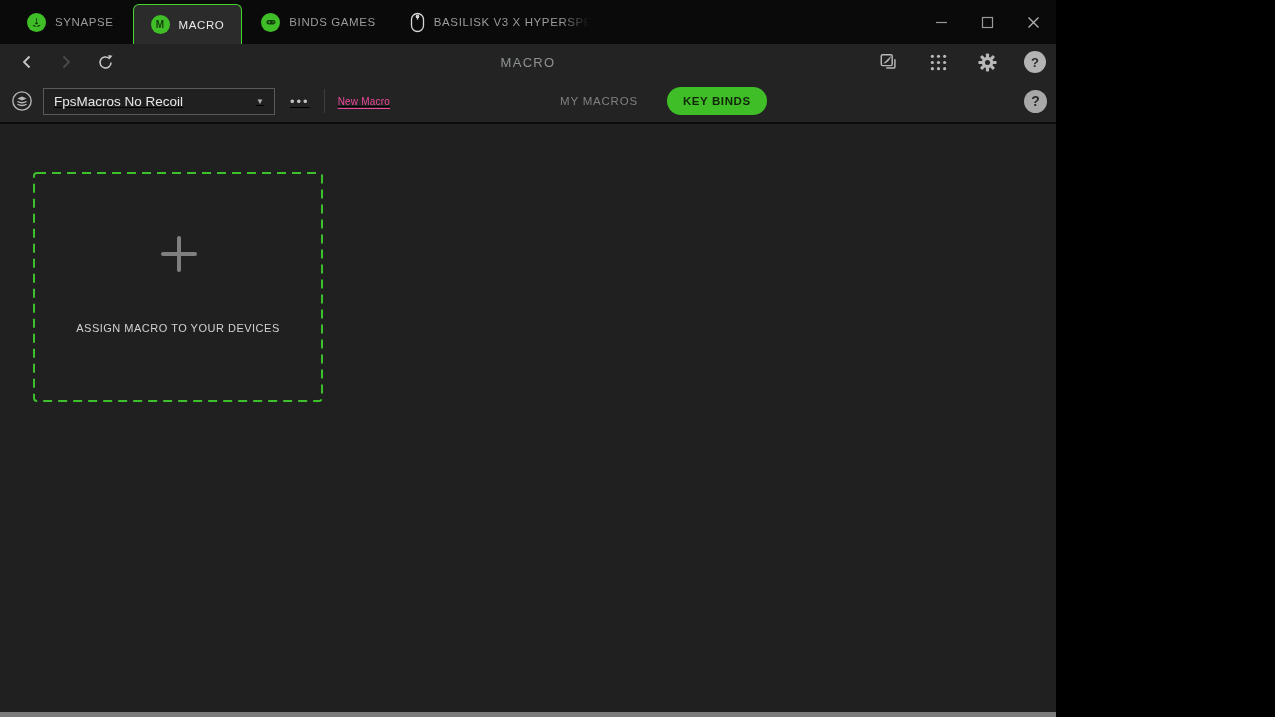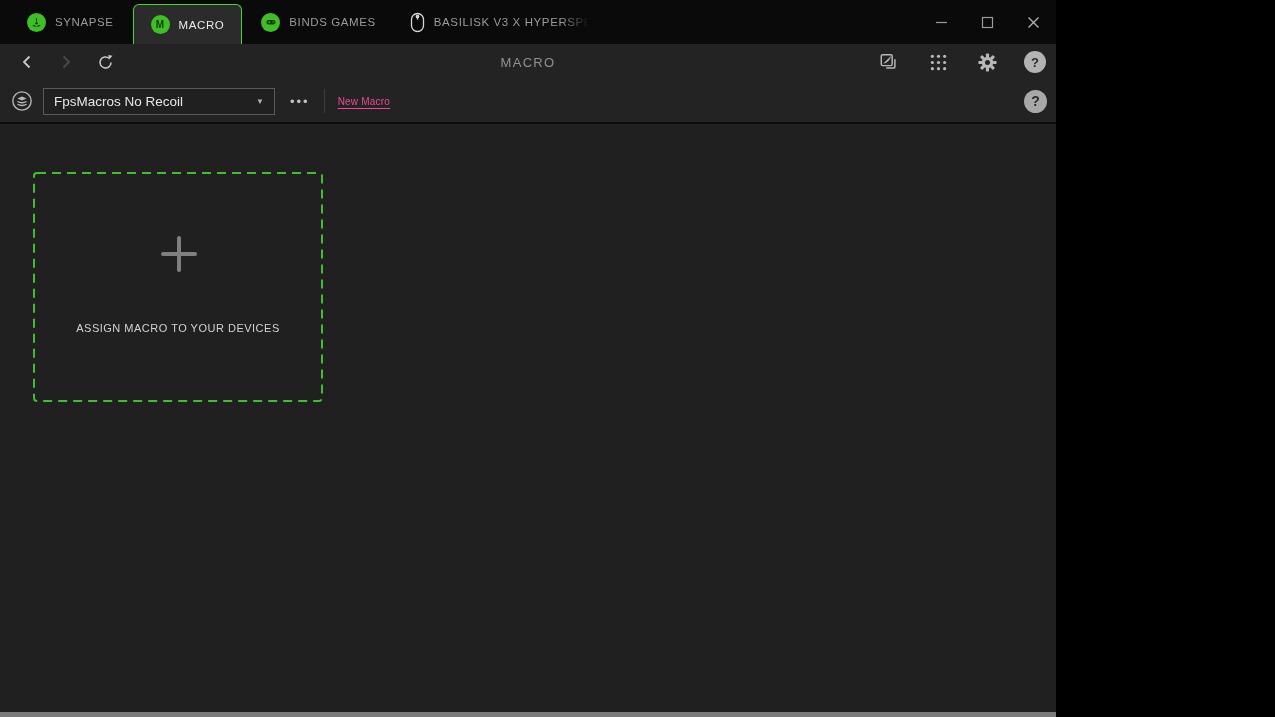--- a/index.html
+++ b/index.html
@@ -33,21 +33,21 @@
   
   .toolbar{height:36px;background:var(--header-bg);display:flex;align-items:center;position:relative;flex-shrink:0;padding:0 14px;}
   .nav-btn{width:26px;height:26px;display:flex;align-items:center;justify-content:center;cursor:pointer;margin-right:13px;}
   .nav-btn.disabled{cursor:default;}
   .page-title{position:absolute;left:50%;transform:translateX(-50%);font-size:13px;letter-spacing:1.3px;color:#8e9294;}
   .toolbar-right{position:absolute;right:10px;display:flex;align-items:center;gap:25px;}
   .tb-icon{width:24px;height:24px;display:flex;align-items:center;justify-content:center;cursor:pointer;}
   .avatar-circle{width:22px;height:22px;border-radius:50%;background:#b3b3b3;display:flex;align-items:center;justify-content:center;font-size:13px;font-weight:bold;color:#2a2a2a;cursor:pointer;}
 
   
-  .macro-bar{height:44px;background:var(--header-bg);display:flex;align-items:center;position:relative;flex-shrink:0;padding-left:10px;border-bottom:2px solid #0c0c0c;}
+  .macro-bar{height:44px;background:var(--header-bg);display:flex;align-items:center;position:relative;flex-shrink:0;padding-left:10px;border-bottom:2px solid #0c0c0c;text-decoration:underline;}
   .profiles-btn{width:24px;height:24px;display:flex;align-items:center;justify-content:center;cursor:pointer;}
   .profile-select{margin-left:9px;width:232px;height:27px;border:1px solid #5a5a5a;background:#202020;display:flex;align-items:center;padding:0 10px;cursor:pointer;}
   .profile-select .value{flex:1;font-size:13.5px;color:#e6e6e6;white-space:nowrap;overflow:hidden;}
   .caret{font-size:8px;color:#b0b0b0;margin-left:6px;}
   .more-btn{margin-left:13px;color:#c2c2c2;font-size:13px;letter-spacing:2px;cursor:pointer;padding:4px 2px;}
   .vdivider{margin-left:12px;width:1px;height:24px;background:#3d3d3d;}
   .new-macro{margin-left:13px;font-size:10px;color:#ec4899;text-decoration:underline;text-underline-offset:3px;cursor:pointer;letter-spacing:.2px;}
   .center-tabs{position:absolute;left:560px;display:flex;align-items:center;gap:29px;}
   .seg-label{font-size:11.5px;letter-spacing:.8px;color:#808080;cursor:pointer;}
   .seg-pill{background:var(--pill-green);color:#12260b;font-size:11.5px;font-weight:bold;letter-spacing:.6px;padding:8px 16px;border-radius:15px;cursor:pointer;}
@@ -221,20 +221,24 @@
 
     <div class="profile-select">
       <span class="value">FpsMacros No Recoil</span>
       <span class="caret">▼</span>
     </div>
 
     <div class="more-btn">•••</div>
     <div class="vdivider"></div>
     <div class="new-macro">New Macro</div>
 
+    <div class="center-tabs">
+      <div class="seg-label">MY MACROS</div>
+      <div class="seg-pill">KEY BINDS</div>
+    </div>
 
     <div class="help-circle">?</div>
   </div>
 
   <div class="content">
     <div class="assign-box">
       <svg width="290" height="230">
         <rect x="1" y="1" width="288" height="228" rx="3" fill="none" stroke="#3cc12c" stroke-width="2" stroke-dasharray="9 6"></rect>
       </svg>
       <div class="plus"></div>

